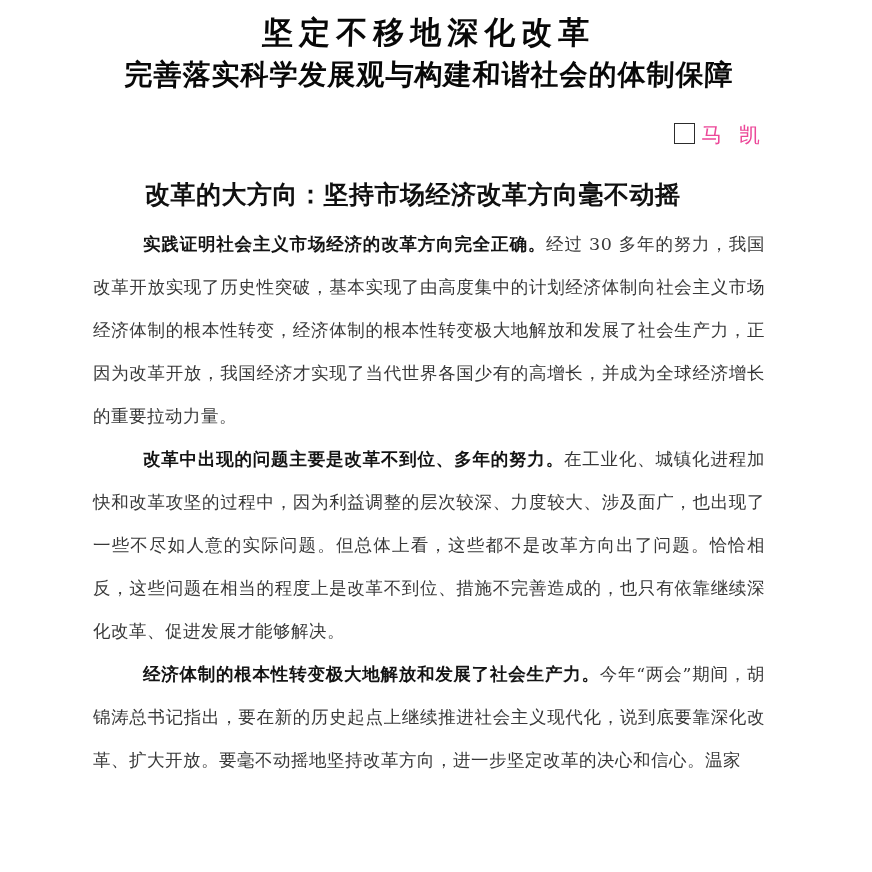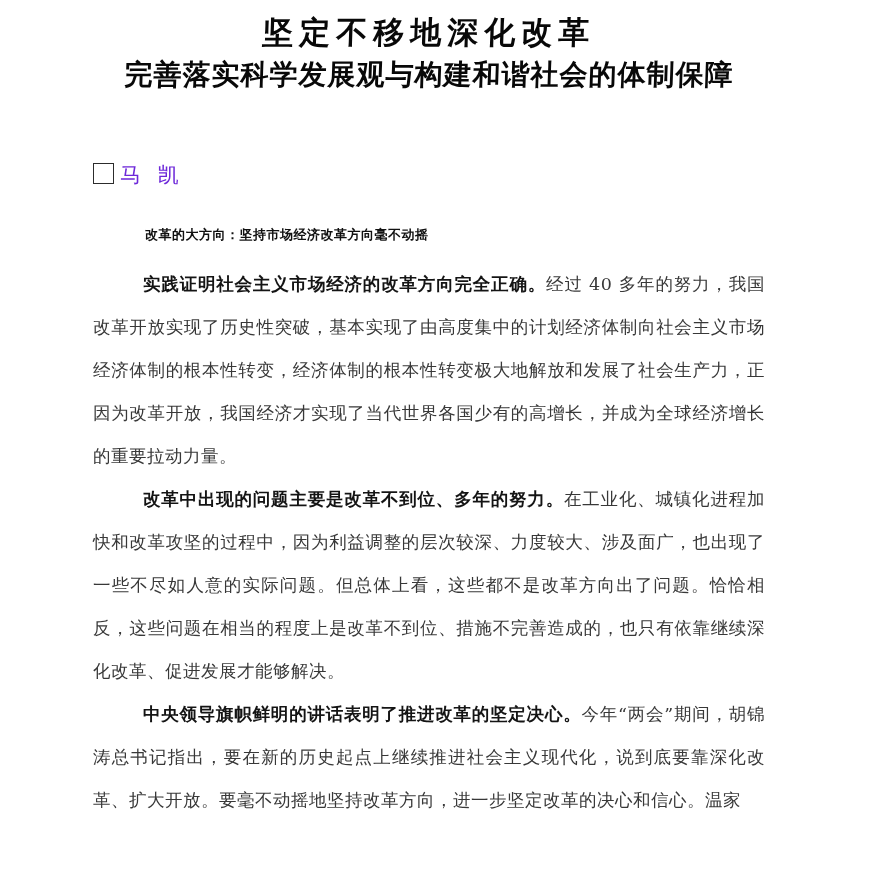--- a/index.html
+++ b/index.html
@@ -35,25 +35,25 @@
   }
   .title-line-2 {
     display: block;
     font-size: 28px;
     line-height: 42px;
     letter-spacing: 1px;
     transform: skewX(-2deg);
   }
   
   .author-line {
-    margin-top: 64px;
-    text-align: left;
+    margin-top: 24px;
+    text-align: right;
     font-size: 21px;
     line-height: 30px;
-    color: #6d28d9;
+    color: #ec4899;
     letter-spacing: 5px;
     font-family: "DejaVu Sans", sans-serif;
   }
   .author-marker {
     display: inline-block;
     width: 21px;
     height: 21px;
     border: 1.5px solid #2c2c2c;
     vertical-align: -2px;
     margin-right: 6px;
@@ -65,21 +65,21 @@
     font-size: 21px;
     line-height: 28px;
     font-weight: bold;
     color: #0a0a0a;
     letter-spacing: 1px;
     font-family: "DejaVu Sans", sans-serif;
   }
   
   .sub-heading {
     margin: 33px 0 0 52px;
-    font-size: 13px;
+    font-size: 25px;
     line-height: 24px;
     font-weight: bold;
     color: #101010;
     letter-spacing: 0.5px;
     font-family: "DejaVu Sans", sans-serif;
   }
   
   .body-text {
     margin-top: 16px;
     font-size: 17.5px;
@@ -111,20 +111,20 @@
   </h1>
 
   <div class="author-line">
     <span class="author-marker"></span><span>马 凯</span>
   </div>
 
 
   <h3 class="sub-heading">改革的大方向：坚持市场经济改革方向毫不动摇</h3>
 
   <div class="body-text">
-    <p><span class="lead">实践证明社会主义市场经济的改革方向完全正确。</span><span>经过 40 多年的努力，我国改革开放实现了历史性突破，基本实现了由高度集中的计划经济体制向社会主义市场经济体制的根本性转变，经济体制的根本性转变极大地解放和发展了社会生产力，正因为改革开放，我国经济才实现了当代世界各国少有的高增长，并成为全球经济增长的重要拉动力量。</span></p>
+    <p><span class="lead">实践证明社会主义市场经济的改革方向完全正确。</span><span>经过 30 多年的努力，我国改革开放实现了历史性突破，基本实现了由高度集中的计划经济体制向社会主义市场经济体制的根本性转变，经济体制的根本性转变极大地解放和发展了社会生产力，正因为改革开放，我国经济才实现了当代世界各国少有的高增长，并成为全球经济增长的重要拉动力量。</span></p>
 
     <p><span class="lead">改革中出现的问题主要是改革不到位、多年的努力。</span><span>在工业化、城镇化进程加快和改革攻坚的过程中，因为利益调整的层次较深、力度较大、涉及面广，也出现了一些不尽如人意的实际问题。但总体上看，这些都不是改革方向出了问题。恰恰相反，这些问题在相当的程度上是改革不到位、措施不完善造成的，也只有依靠继续深化改革、促进发展才能够解决。</span></p>
 
-    <p><span class="lead">中央领导旗帜鲜明的讲话表明了推进改革的坚定决心。</span><span>今年“两会”期间，胡锦涛总书记指出，要在新的历史起点上继续推进社会主义现代化，说到底要靠深化改革、扩大开放。要毫不动摇地坚持改革方向，进一步坚定改革的决心和信心。温家</span></p>
+    <p><span class="lead">经济体制的根本性转变极大地解放和发展了社会生产力。</span><span>今年“两会”期间，胡锦涛总书记指出，要在新的历史起点上继续推进社会主义现代化，说到底要靠深化改革、扩大开放。要毫不动摇地坚持改革方向，进一步坚定改革的决心和信心。温家</span></p>
   </div>
 
 </div>
 
 </body></html>

